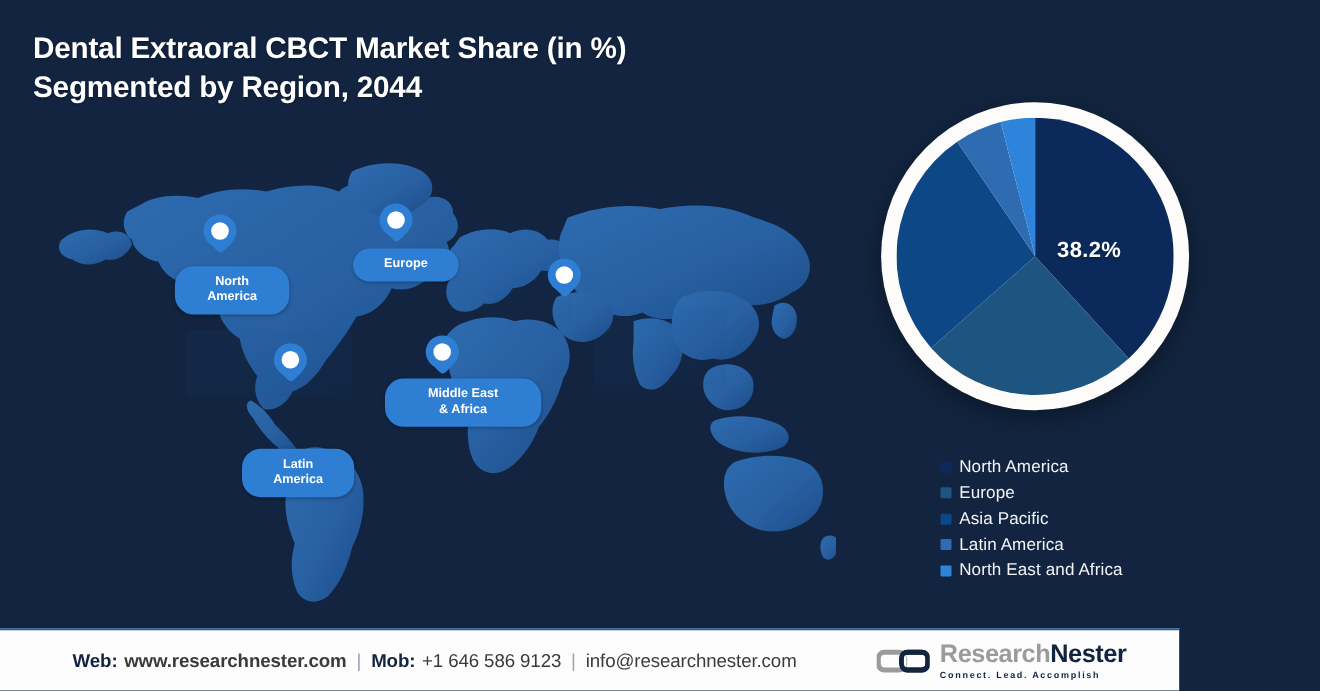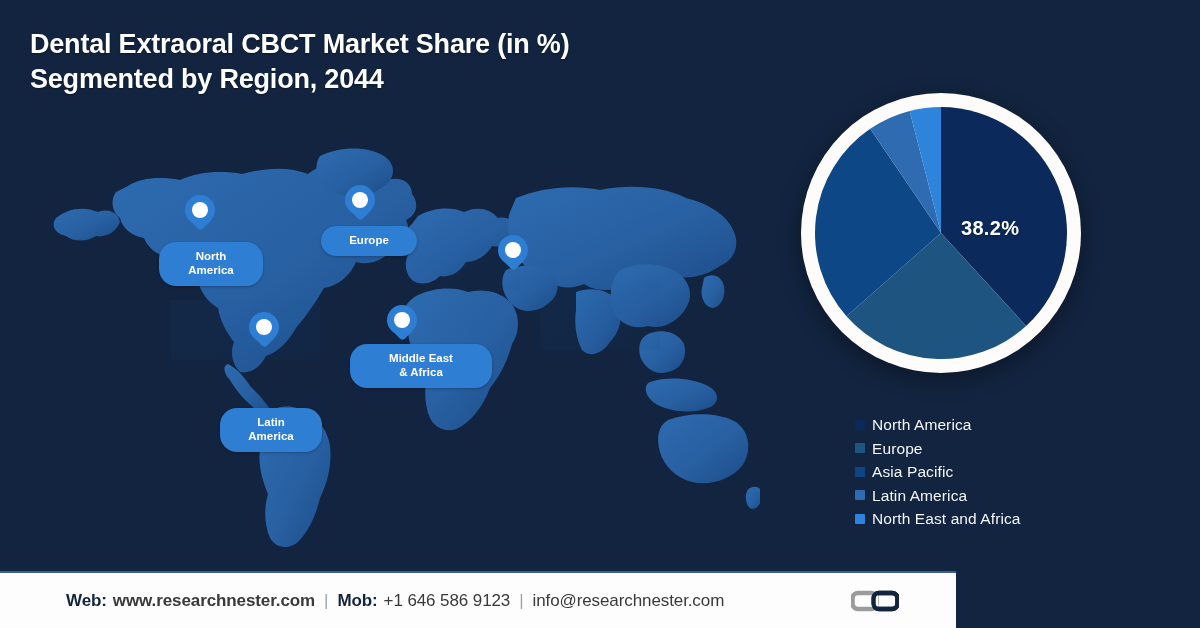--- a/index.html
+++ b/index.html
@@ -61,21 +61,21 @@
   }
 
   
   .legend{position:absolute;left:855px;top:413px;width:300px;}
   .legend-row{display:flex;align-items:center;height:23.5px;}
   .legend-sw{width:10px;height:10px;flex:0 0 10px;margin-right:7px;border-radius:1px;}
   .legend-txt{color:#f2f4f7;font-size:15.5px;line-height:1;letter-spacing:.1px;}
 
   
   .footer{
-    position:absolute;left:0;bottom:0;width:956px;height:55px;
+    position:absolute;left:0;bottom:0;width:1072px;height:55px;
     background:#fdfdfd;border-top:2px solid #3a5e92;
   }
   .footer-text{
     position:absolute;left:66px;top:0;height:55px;display:flex;align-items:center;
     font-size:17px;color:#3a3a3a;white-space:nowrap;letter-spacing:-0.1px;
   }
   .footer-text b{color:#12243f;font-weight:bold;}
   .footer-sep{color:#9aa3b0;margin:0 9px;font-weight:300;}
 
   .logo{position:absolute;right:48px;top:0;height:55px;display:flex;align-items:center;}
@@ -263,16 +263,22 @@
       <span>info@researchnester.com</span>
     </div>
 
     <div class="logo">
       <svg class="logo-mark" viewBox="0 0 96 56">
         <rect x="3" y="12" width="48" height="32" rx="11" ry="11" fill="none" stroke="#9b9b9b" stroke-width="9"></rect>
         <rect x="45" y="12" width="48" height="32" rx="11" ry="11" fill="none" stroke="#12243f" stroke-width="9"></rect>
         <rect x="40" y="16" width="14" height="24" fill="#fdfdfd"></rect>
         <rect x="45" y="12" width="48" height="32" rx="11" ry="11" fill="none" stroke="#12243f" stroke-width="9"></rect>
       </svg>
+      <div class="logo-text">
+        <div class="logo-name">
+          <span class="g">Research</span><span class="n">Nester</span>
+        </div>
+        <div class="logo-tag">Connect. Lead. Accomplish</div>
+      </div>
     </div>
   </div>
 
 </div>
 
 </body></html>

